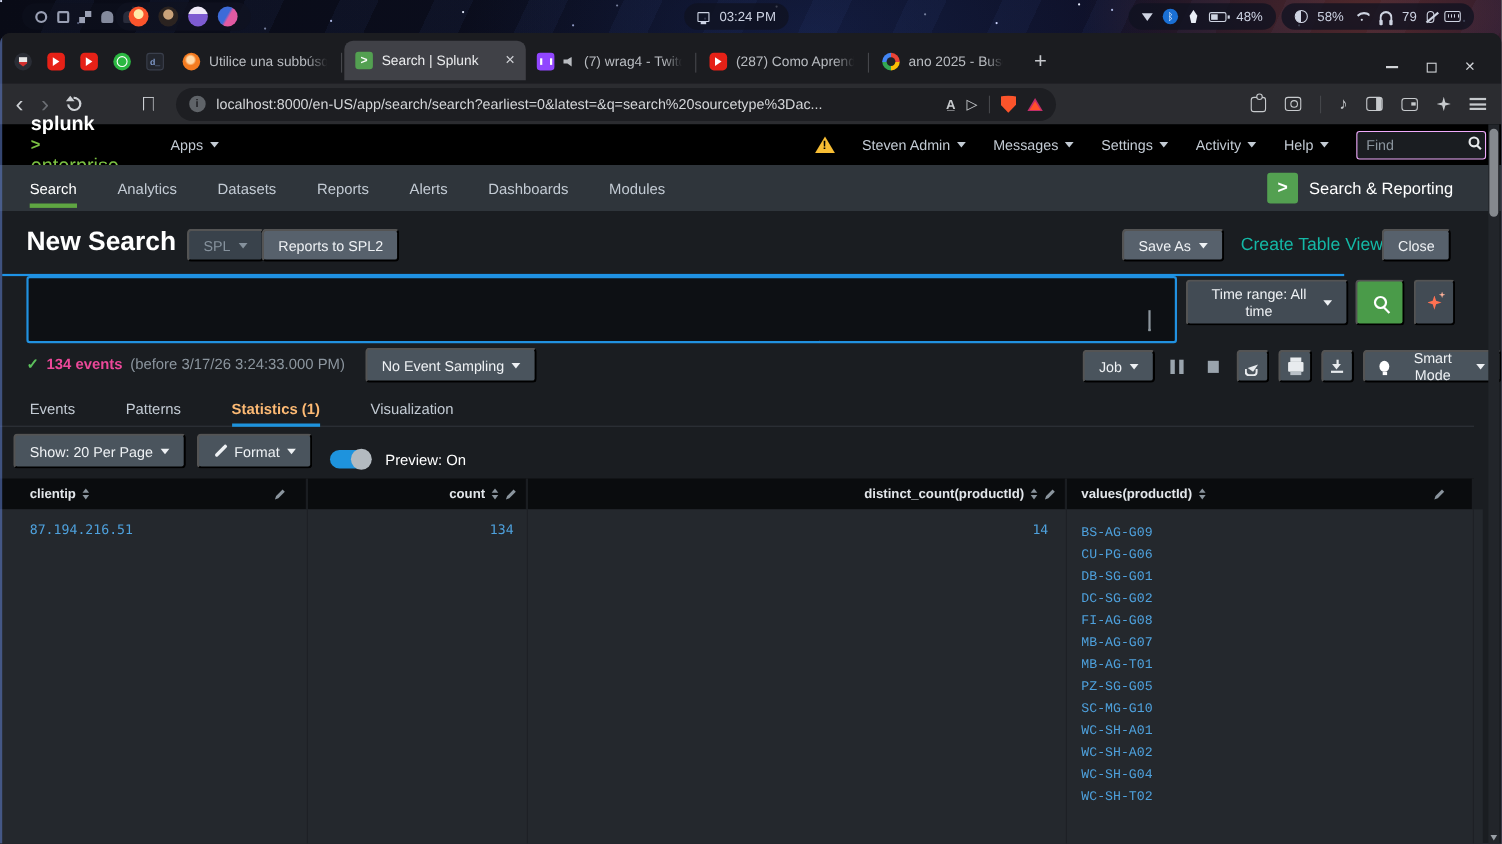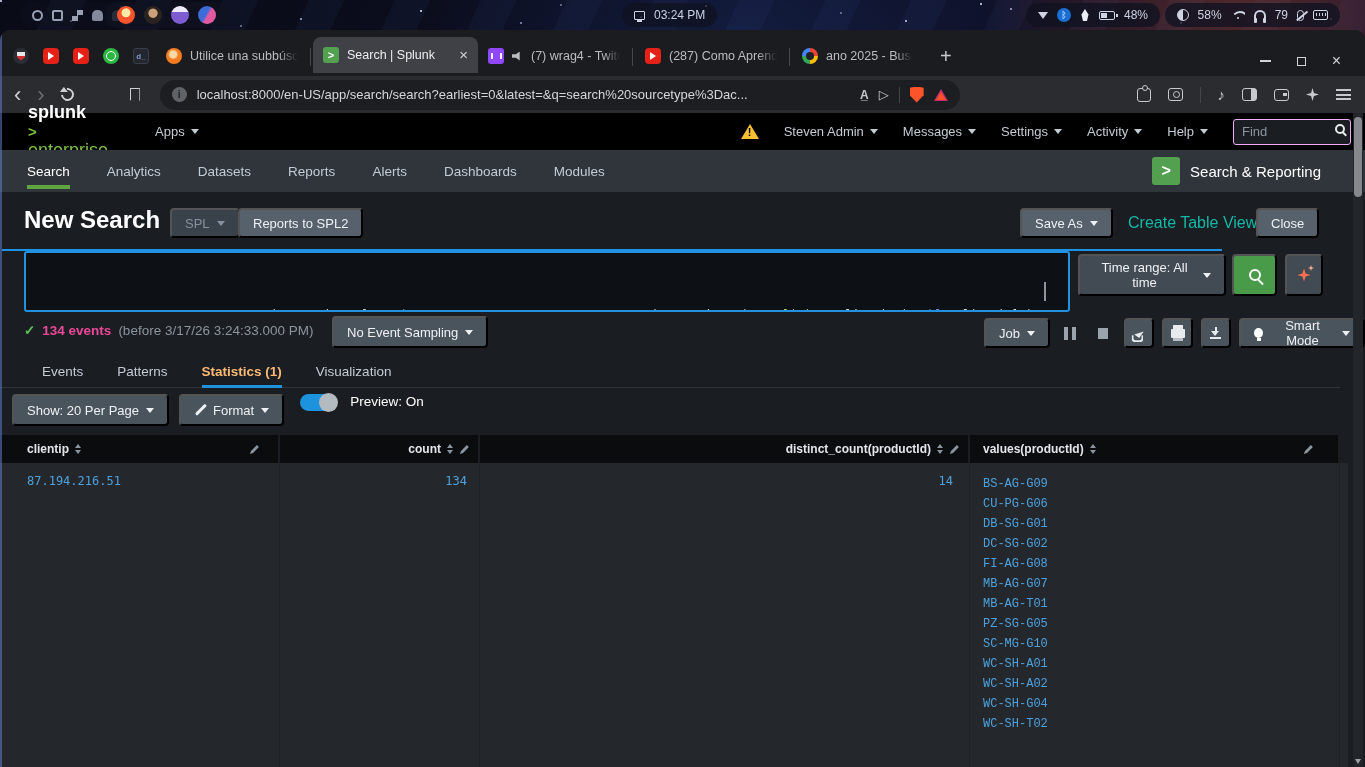--- a/index.html
+++ b/index.html
@@ -179,26 +179,26 @@
   .sharrow::after { content:""; position:absolute; left:-7px; top:6px; width:8px; height:5px; border:2px solid #e8ebee; border-top:none; border-radius:0 0 4px 4px; transform:rotate(-35deg); }
   .printer { width:14px; height:9px; background:#e8ebee; border-radius:1px; position:relative; }
   .printer::before { content:""; position:absolute; left:2px; top:-4px; width:10px; height:4px; background:#e8ebee; }
   .printer::after { content:""; position:absolute; left:2px; bottom:-3px; width:10px; height:3px; background:#b9c0c7; }
   .exp { width:11px; height:12px; position:relative; border-bottom:2.5px solid #e8ebee; }
   .exp::before { content:""; position:absolute; left:4.5px; top:0; width:2.5px; height:6px; background:#e8ebee; }
   .exp::after { content:""; position:absolute; left:1px; top:4px; border-left:4.5px solid transparent; border-right:4.5px solid transparent; border-top:5px solid #e8ebee; }
   .bulb { width:10px; height:10px; border-radius:50%; background:#fff; position:relative; }
   .bulb::after { content:""; position:absolute; left:3px; bottom:-3px; width:4px; height:3px; background:#fff; }
 
-  .rtabs { position:absolute; left:0; right:25px; top:163px; height:33px; border-bottom:1px solid #2e343a; display:flex; gap:34px; padding-left:42px; font-size:13.5px; }
+  .rtabs { position:absolute; left:0; right:25px; top:163px; height:33px; border-bottom:1px solid #2e343a; display:flex; gap:46px; padding-left:27px; font-size:13.5px; }
   .rtab { color:#c3cbd4; display:flex; align-items:center; position:relative; }
   .rtab.active { color:#fdba74; font-weight:bold; }
   .rtab.active::after { content:""; position:absolute; left:0; right:0; bottom:-1px; height:3px; background:#1e93dd; }
 
-  .ctrls { position:absolute; left:12px; top:202px; height:32px; display:flex; align-items:flex-start; gap:10px; }
+  .ctrls { position:absolute; left:12px; top:202px; height:32px; display:flex; align-items:flex-end; gap:10px; }
   .cbtn { position:static; height:32px; background:#4a545d; }
   .brush { width:12px; height:2.5px; background:#eef1f4; transform:rotate(-45deg); border-radius:2px; position:relative; }
   .brush::after { content:""; position:absolute; right:-2px; top:-0.5px; width:4px; height:3.5px; background:#eef1f4; border-radius:1px; }
   .toggle { width:36px; height:17px; border-radius:9px; background:#1e93dd; position:relative; margin-left:6px; }
   .toggle .knob { position:absolute; right:-2px; top:-1px; width:19px; height:19px; border-radius:50%; background:#b3bac0; }
   .prevlbl { color:#fff; font-size:13.5px; margin-left:4px; }
 
   
   .thead { position:absolute; left:0; top:243px; width:1340px; height:28px; background:#0a0c0e; display:grid; grid-template-columns:280px 200px 490px 370px; font-size:12px; font-weight:bold; color:#e2e6ea; }
   .th { display:flex; align-items:center; gap:6px; border-right:2px solid #1a1d21; padding:0 8px; }

